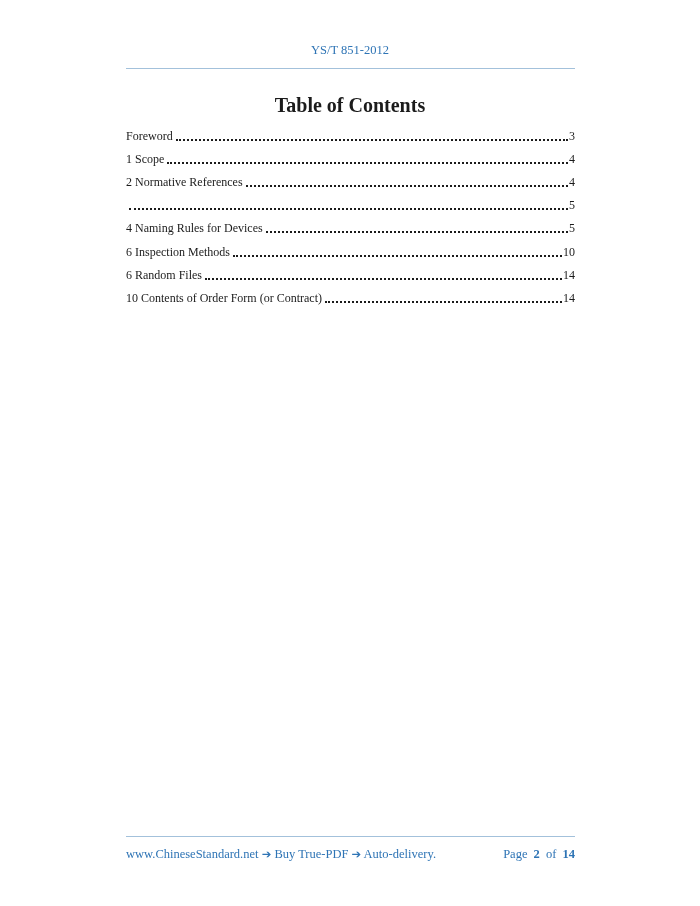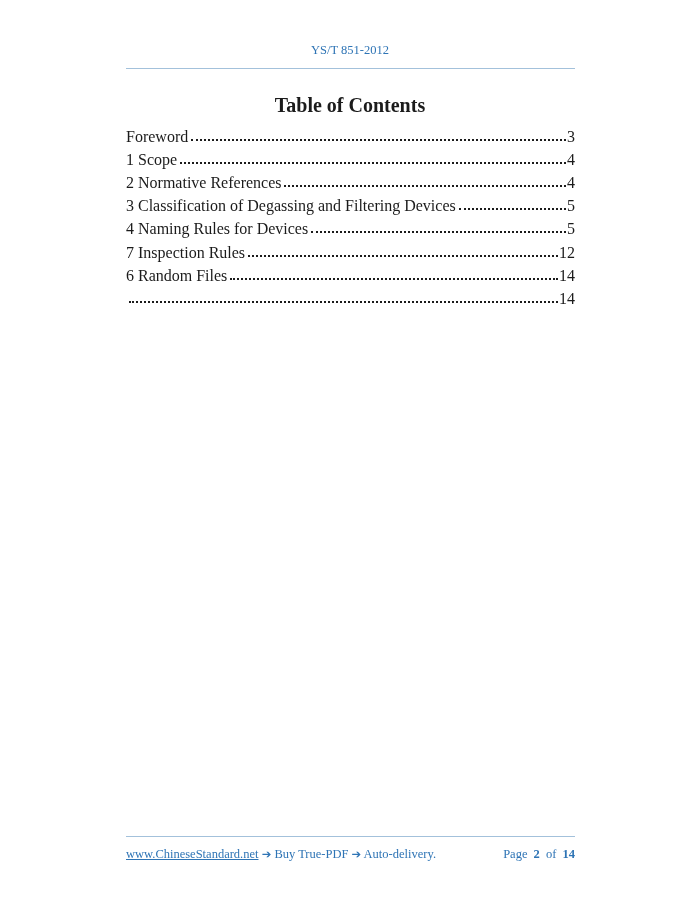--- a/index.html
+++ b/index.html
@@ -30,41 +30,41 @@
     font-size: 20px; font-weight: bold;
     color: #1b1b1b;
   }
   .toc-list {
     position: absolute; top: 122px; left: 126px; width: 449px;
     color: #1b1b1b;
   }
   .toc-row {
     display: flex; align-items: flex-end;
     height: 23.1px;
-    font-size: 16px;
+    font-size: 12px;
   }
   .toc-label, .toc-page { line-height: 17px; white-space: nowrap; }
   .toc-dots {
     flex: 1 1 auto;
     border-bottom: 2px dotted #1b1b1b;
     margin: 0 1px 4px 3px;
     min-width: 10px;
   }
   .footer-rule {
     position: absolute; top: 836px; left: 126px; width: 449px;
     border-top: 1px solid #A3C1DB;
   }
   .doc-footer {
     position: absolute; top: 846px; left: 126px; width: 449px;
     display: flex; justify-content: space-between; align-items: baseline;
     font-size: 12.5px; line-height: 16px;
     color: #2E74B5;
   }
   .footer-left span, .footer-left a { color: #2E74B5; }
-  .footer-link { text-decoration: underline; cursor: pointer; }
+  .footer-link { cursor: pointer; }
   .arrow { font-family: "DejaVu Sans", sans-serif; font-size: 11.5px; }
   .footer-right b { font-weight: bold; }
   .footer-right span, .footer-right b { margin-left: 3px; }
   .footer-right span:first-child { margin-left: 4px; }
 </style>
 </head>
 <body>
 
 <div class="page">
 
@@ -84,40 +84,40 @@
         <span class="toc-label">1 Scope</span>
         <span class="toc-dots"></span>
         <span class="toc-page">4</span>
       </div>
       <div class="toc-row">
         <span class="toc-label">2 Normative References</span>
         <span class="toc-dots"></span>
         <span class="toc-page">4</span>
       </div>
       <div class="toc-row">
-        <span class="toc-label">3 Classification of Degassing and Filtering Devices</span>
         <span class="toc-dots"></span>
         <span class="toc-page">5</span>
       </div>
       <div class="toc-row">
         <span class="toc-label">4 Naming Rules for Devices</span>
         <span class="toc-dots"></span>
         <span class="toc-page">5</span>
       </div>
       <div class="toc-row">
-        <span class="toc-label">7 Inspection Rules</span>
+        <span class="toc-label">6 Inspection Methods</span>
         <span class="toc-dots"></span>
-        <span class="toc-page">12</span>
+        <span class="toc-page">10</span>
       </div>
       <div class="toc-row">
         <span class="toc-label">6 Random Files</span>
         <span class="toc-dots"></span>
         <span class="toc-page">14</span>
       </div>
       <div class="toc-row">
+        <span class="toc-label">10 Contents of Order Form (or Contract)</span>
         <span class="toc-dots"></span>
         <span class="toc-page">14</span>
       </div>
     </div>
 
   <div class="footer-rule"></div>
 
   <div class="doc-footer">
     <div class="footer-left">
       <a class="footer-link">www.ChineseStandard.net</a>

